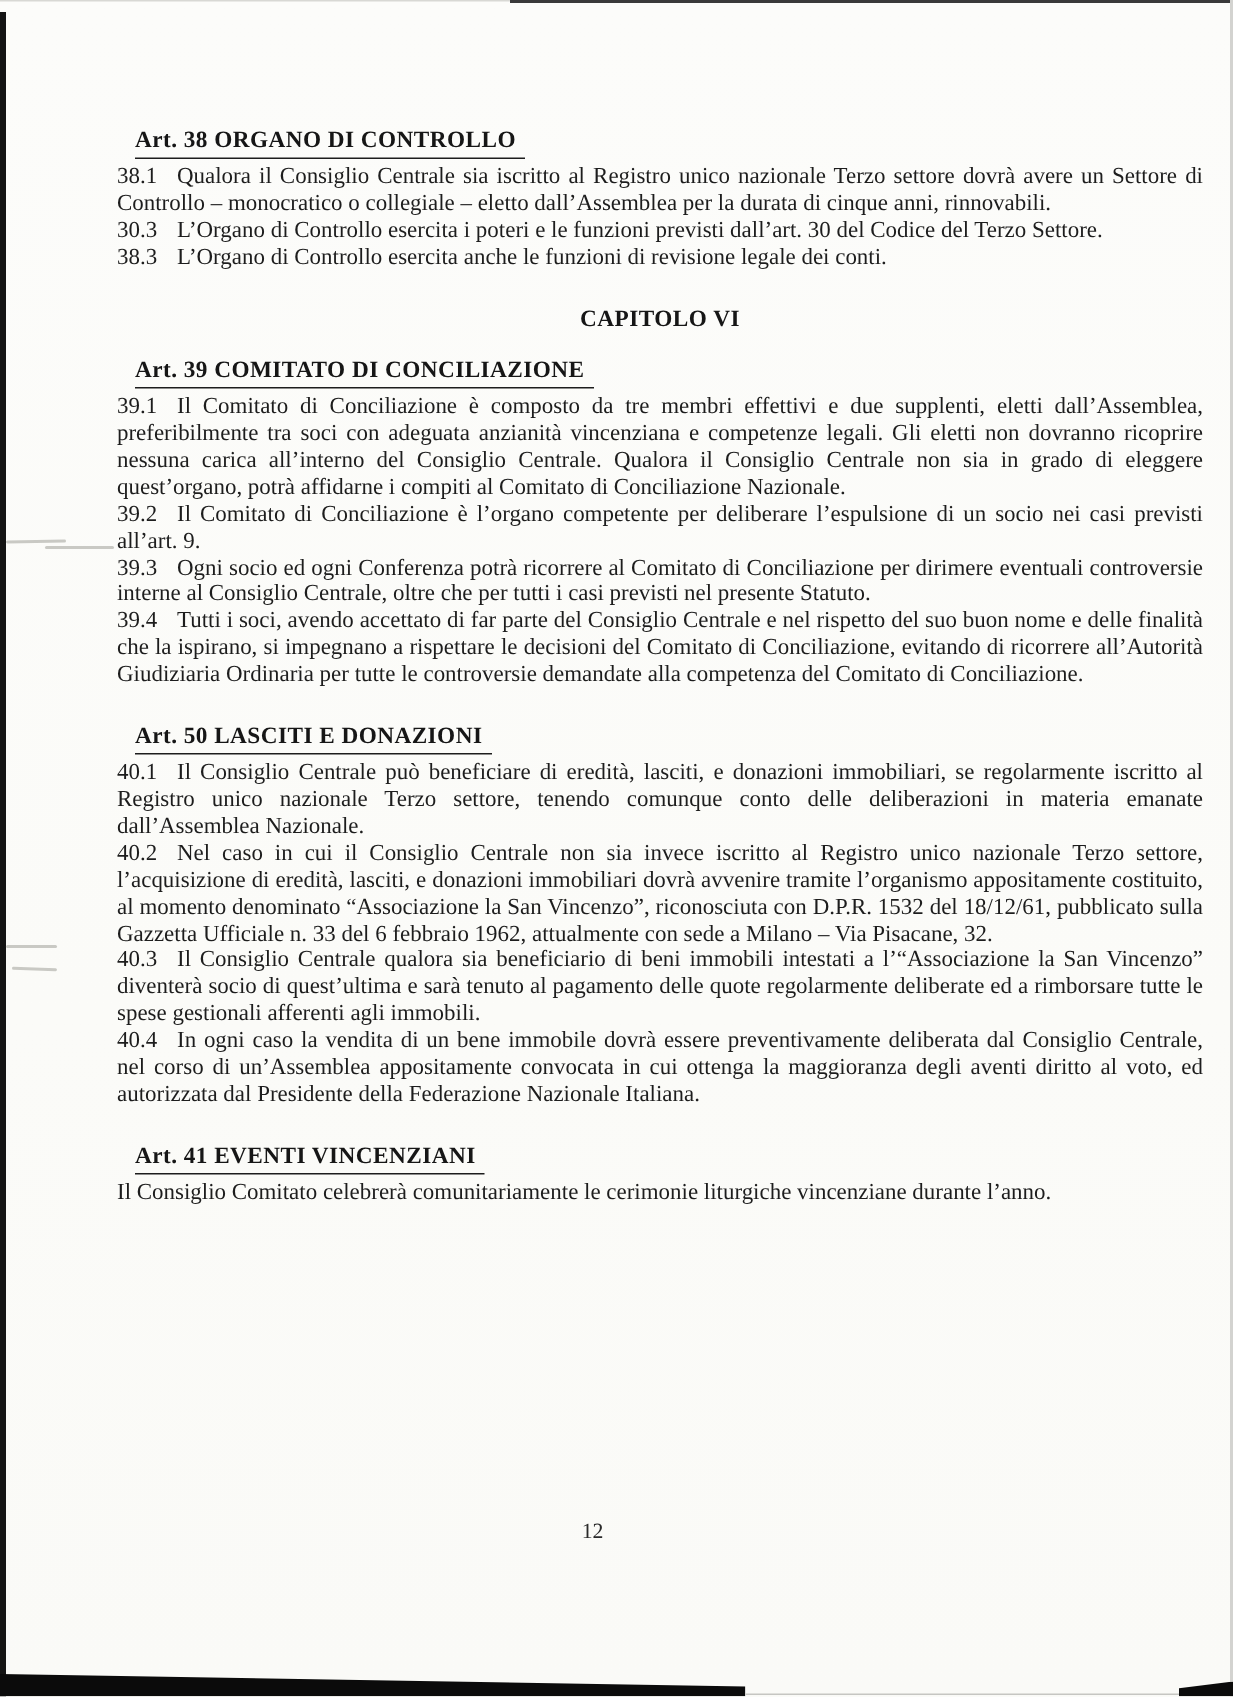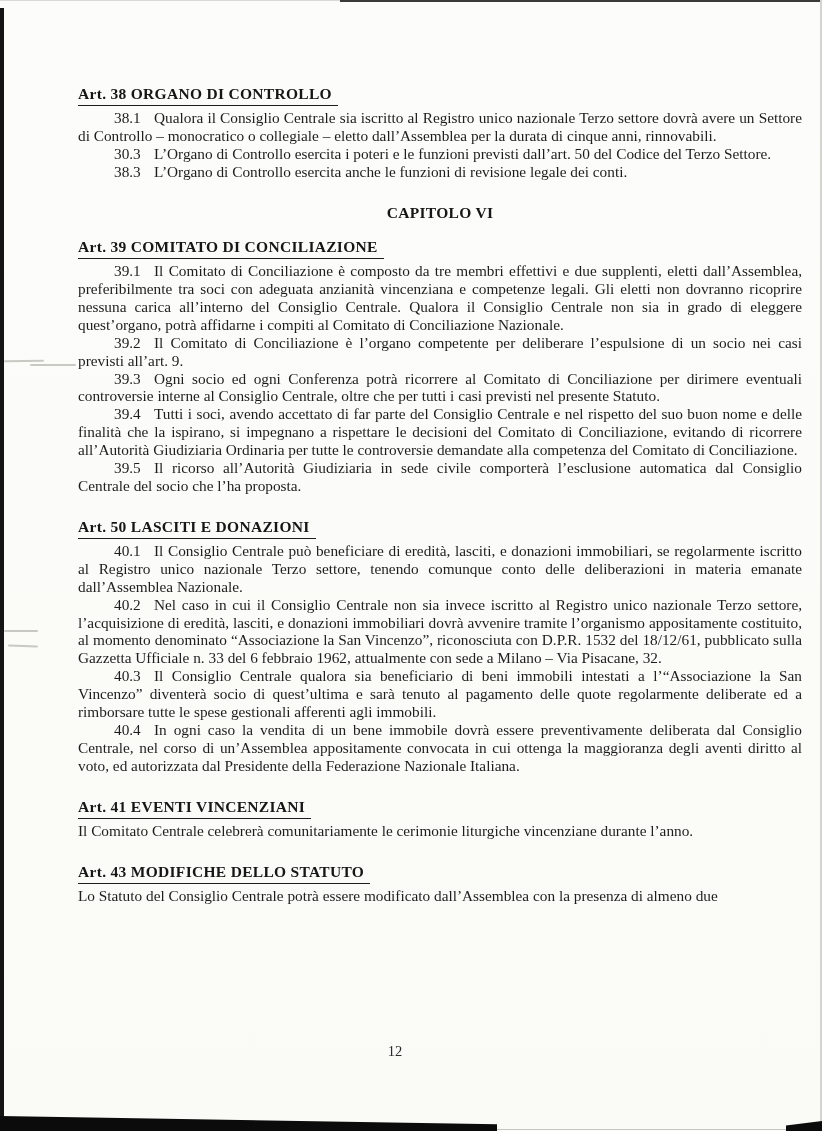--- a/index.html
+++ b/index.html
@@ -39,36 +39,36 @@
     position: absolute; left: 78px; top: 84px; width: 724px;
     color: #1d1d1d;
   }
   .article { margin: 0 0 22px 0; }
   .heading {
     display: table;
     font-size: 15.5px; line-height: 20px; font-weight: bold;
     letter-spacing: 0.3px; color: #161616;
     border-bottom: 1.6px solid #1d1d1d;
     padding: 0 6px 1px 0;
-    margin: 0 0 3px 0;
+    margin: 0 0 3px 12px;
   }
   .par {
     margin: 0;
     font-size: 15.3px; line-height: 17.9px;
     text-align: justify;
     color: #1d1d1d;
   }
-  .num { display: inline-block; min-width: 40px; margin-left: 36px; }
+  .num { display: inline-block; min-width: 40px; }
   .chapter { margin: 0 0 14px 0; text-align: center; }
   .chapter-line {
     font-size: 15.5px; line-height: 20.5px; font-weight: bold;
     letter-spacing: 0.3px; color: #161616;
   }
   .page-number {
-    position: absolute; top: 1043px; left: 0; width: 790px;
+    position: absolute; top: 1013px; left: 0; width: 790px;
     text-align: center; font-size: 14.5px; color: #2a2a2a;
   }
 </style>
 </head>
 <body>
 
 <div class="scan-page">
   <div class="edge-top-light"></div>
   <div class="edge-top-dark"></div>
   <div class="edge-left"></div>
@@ -76,48 +76,43 @@
 
   <div class="smudge smudge-1a"></div>
   <div class="smudge smudge-1b"></div>
   <div class="smudge smudge-2a"></div>
   <div class="smudge smudge-2b"></div>
 
   <div class="content" id="content">
       <section class="article">
     <h2 class="heading">Art. 38 ORGANO DI CONTROLLO</h2>
   <p class="par"><span class="num">38.1</span><span class="txt">Qualora il Consiglio Centrale sia iscritto al Registro unico nazionale Terzo settore dovrà avere un Settore di Controllo – monocratico o collegiale – eletto dall’Assemblea per la durata di cinque anni, rinnovabili.</span></p>
-        <p class="par"><span class="num">30.3</span><span class="txt">L’Organo di Controllo esercita i poteri e le funzioni previsti dall’art. 50 del Codice del Terzo Settore.</span></p>
+        <p class="par"><span class="num">30.3</span><span class="txt">L’Organo di Controllo esercita i poteri e le funzioni previsti dall’art. 30 del Codice del Terzo Settore.</span></p>
         <p class="par"><span class="num">38.3</span><span class="txt">L’Organo di Controllo esercita anche le funzioni di revisione legale dei conti.</span></p>
       </section>
       <section class="chapter">
         <div class="chapter-line">CAPITOLO VI</div>
       </section>
       <section class="article">
     <h2 class="heading">Art. 39 COMITATO DI CONCILIAZIONE</h2>
   <p class="par"><span class="num">39.1</span><span class="txt">Il Comitato di Conciliazione è composto da tre membri effettivi e due supplenti, eletti dall’Assemblea, preferibilmente tra soci con adeguata anzianità vincenziana e competenze legali. Gli eletti non dovranno ricoprire nessuna carica all’interno del Consiglio Centrale. Qualora il Consiglio Centrale non sia in grado di eleggere quest’organo, potrà affidarne i compiti al Comitato di Conciliazione Nazionale.</span></p>
         <p class="par"><span class="num">39.2</span><span class="txt">Il Comitato di Conciliazione è l’organo competente per deliberare l’espulsione di un socio nei casi previsti all’art. 9.</span></p>
         <p class="par"><span class="num">39.3</span><span class="txt">Ogni socio ed ogni Conferenza potrà ricorrere al Comitato di Conciliazione per dirimere eventuali controversie interne al Consiglio Centrale, oltre che per tutti i casi previsti nel presente Statuto.</span></p>
         <p class="par"><span class="num">39.4</span><span class="txt">Tutti i soci, avendo accettato di far parte del Consiglio Centrale e nel rispetto del suo buon nome e delle finalità che la ispirano, si impegnano a rispettare le decisioni del Comitato di Conciliazione, evitando di ricorrere all’Autorità Giudiziaria Ordinaria per tutte le controversie demandate alla competenza del Comitato di Conciliazione.</span></p>
-        <p class="par"><span class="num">39.5</span><span class="txt">Il ricorso all’Autorità Giudiziaria in sede civile comporterà l’esclusione automatica dal Consiglio Centrale del socio che l’ha proposta.</span></p>
       </section>
       <section class="article">
     <h2 class="heading">Art. 50 LASCITI E DONAZIONI</h2>
   <p class="par"><span class="num">40.1</span><span class="txt">Il Consiglio Centrale può beneficiare di eredità, lasciti, e donazioni immobiliari, se regolarmente iscritto al Registro unico nazionale Terzo settore, tenendo comunque conto delle deliberazioni in materia emanate dall’Assemblea Nazionale.</span></p>
         <p class="par"><span class="num">40.2</span><span class="txt">Nel caso in cui il Consiglio Centrale non sia invece iscritto al Registro unico nazionale Terzo settore, l’acquisizione di eredità, lasciti, e donazioni immobiliari dovrà avvenire tramite l’organismo appositamente costituito, al momento denominato “Associazione la San Vincenzo”, riconosciuta con D.P.R. 1532 del 18/12/61, pubblicato sulla Gazzetta Ufficiale n. 33 del 6 febbraio 1962, attualmente con sede a Milano – Via Pisacane, 32.</span></p>
         <p class="par"><span class="num">40.3</span><span class="txt">Il Consiglio Centrale qualora sia beneficiario di beni immobili intestati a l’“Associazione la San Vincenzo” diventerà socio di quest’ultima e sarà tenuto al pagamento delle quote regolarmente deliberate ed a rimborsare tutte le spese gestionali afferenti agli immobili.</span></p>
         <p class="par"><span class="num">40.4</span><span class="txt">In ogni caso la vendita di un bene immobile dovrà essere preventivamente deliberata dal Consiglio Centrale, nel corso di un’Assemblea appositamente convocata in cui ottenga la maggioranza degli aventi diritto al voto, ed autorizzata dal Presidente della Federazione Nazionale Italiana.</span></p>
       </section>
       <section class="article">
     <h2 class="heading">Art. 41 EVENTI VINCENZIANI</h2>
-  <p class="par"><span class="txt">Il Comitato Centrale celebrerà comunitariamente le cerimonie liturgiche vincenziane durante l’anno.</span></p>
-      </section>
-      <section class="article">
-    <h2 class="heading">Art. 43 MODIFICHE DELLO STATUTO</h2>
-  <p class="par"><span class="txt">Lo Statuto del Consiglio Centrale potrà essere modificato dall’Assemblea con la presenza di almeno due</span></p>
+  <p class="par"><span class="txt">Il Consiglio Comitato celebrerà comunitariamente le cerimonie liturgiche vincenziane durante l’anno.</span></p>
       </section>
     </div>
 
   <div class="page-number">12</div>
 
   <div class="bar-bottom-left"></div>
   <div class="bar-bottom-faint"></div>
   <div class="bar-bottom-right"></div>
 </div>
 

